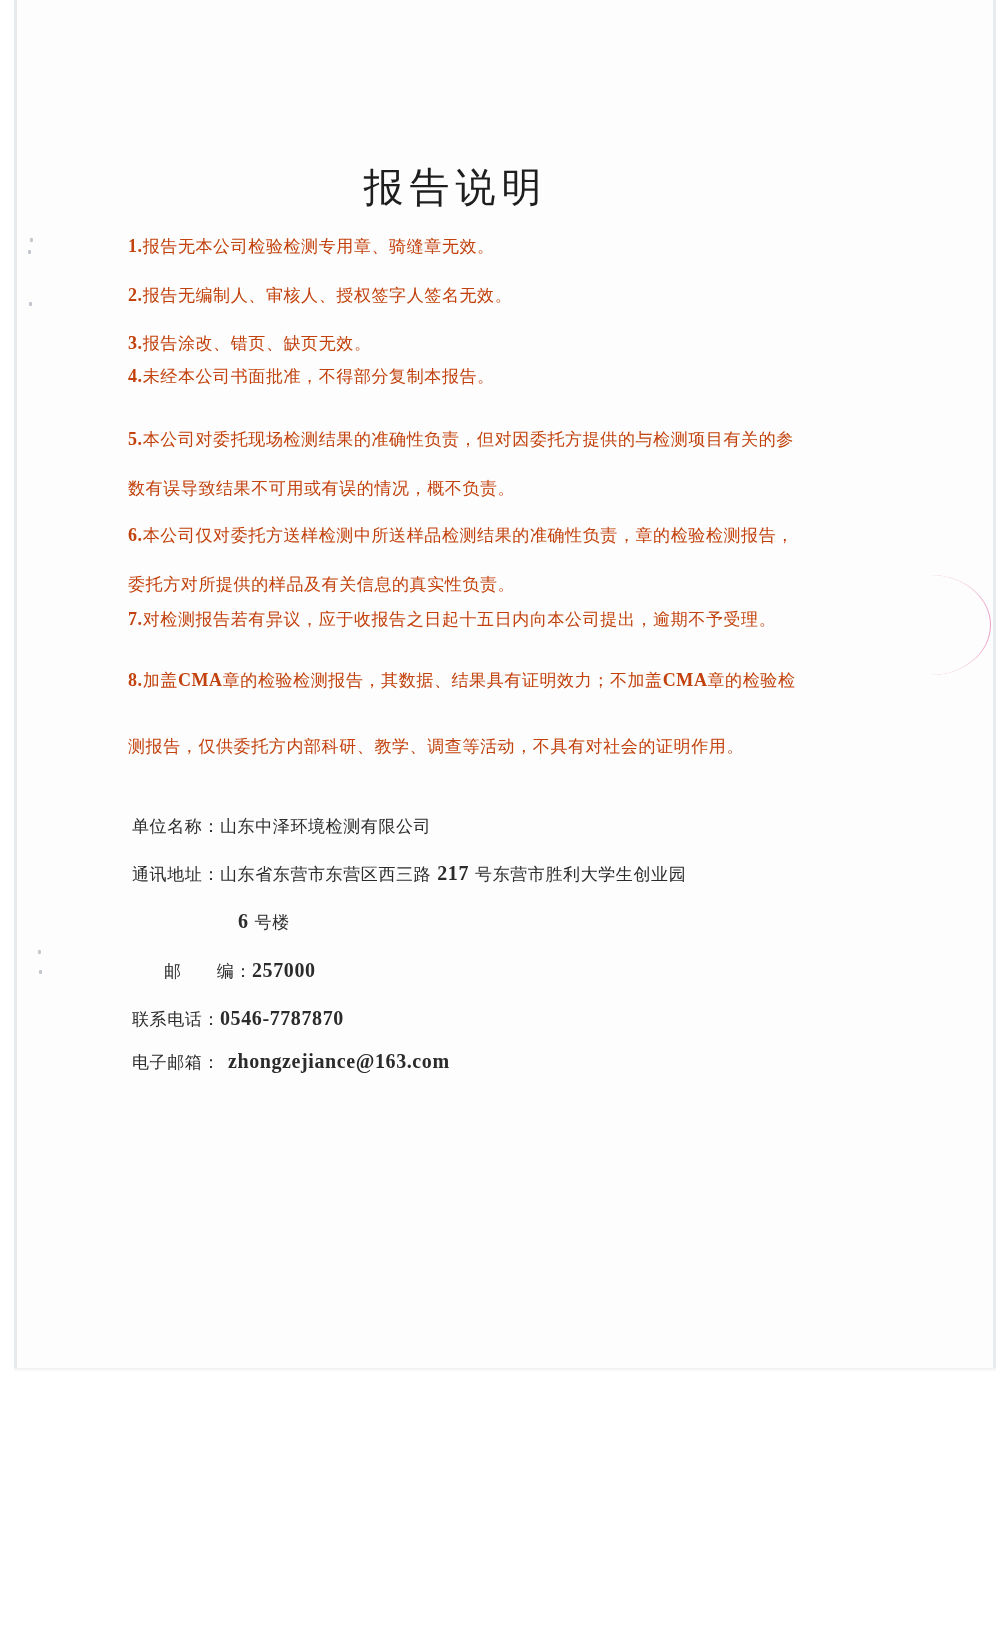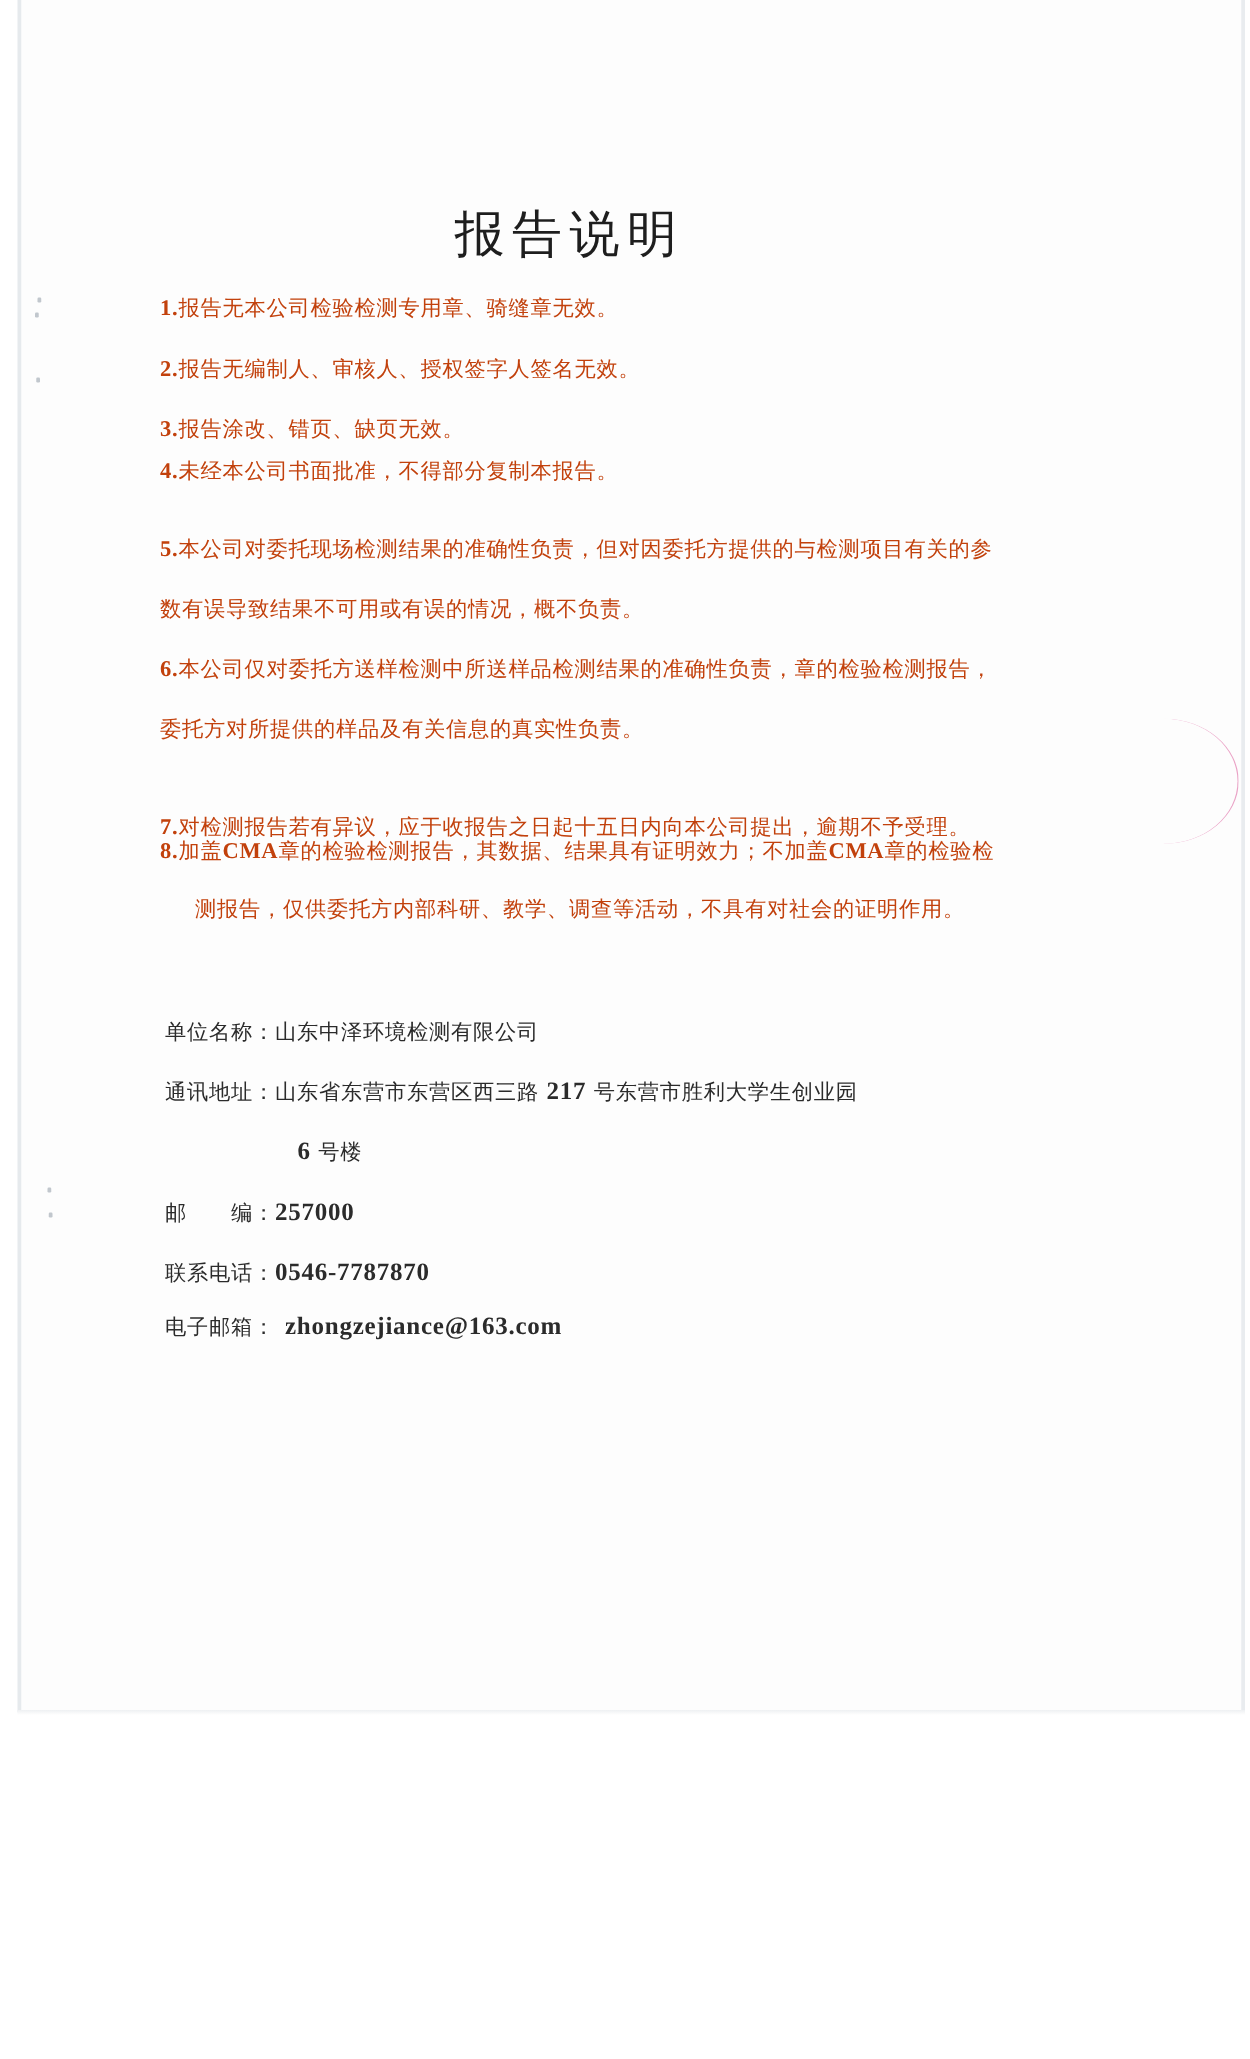--- a/index.html
+++ b/index.html
@@ -141,44 +141,44 @@
   <span>数有误导致结果不可用或有误的情况，概不负责。</span>
 </div>
 
 <div class="item" style="top:523px;">
   <span class="num">6.</span><span>本公司仅对委托方送样检测中所送样品检测结果的准确性负责，章的检验检测报告，</span>
 </div>
 <div class="item" style="top:572px;">
   <span>委托方对所提供的样品及有关信息的真实性负责。</span>
 </div>
 
-<div class="item" style="top:649px;">
+<div class="item" style="top:607px;">
   <span class="num">7.</span><span>对检测报告若有异议，应于收报告之日起十五日内向本公司提出，逾期不予受理。</span>
 </div>
 
 <div class="item" style="top:668px;">
   <span class="num">8.</span><span>加盖</span><b class="lat">CMA</b><span>章的检验检测报告，其数据、结果具有证明效力；不加盖</span><b class="lat">CMA</b><span>章的检验检</span>
 </div>
-<div class="item" style="top:716px;margin-left:28px;">
+<div class="item" style="top:734px;">
   <span>测报告，仅供委托方内部科研、教学、调查等活动，不具有对社会的证明作用。</span>
 </div>
 
 <div class="info" style="top:814px;">
   <span class="label">单位名称：</span><span>山东中泽环境检测有限公司</span>
 </div>
 
 <div class="info" style="top:861px;">
   <span class="label">通讯地址：</span><span>山东省东营市东营区西三路 </span><b class="val-bold">217</b><span> 号东营市胜利大学生创业园</span>
 </div>
 
 <div class="info" style="top:909px; left:238px;">
   <b class="val-bold">6</b><span> 号楼</span>
 </div>
 
-<div class="info" style="top:958px;">
+<div class="info" style="top:958px;margin-left:32px;">
   <span class="label">邮　　编：</span><b class="val-bold">257000</b>
 </div>
 
 <div class="info" style="top:1006px;">
   <span class="label">联系电话：</span><b class="val-bold">0546-7787870</b>
 </div>
 
 <div class="info" style="top:1049px;">
   <span class="label">电子邮箱：</span><b class="val-bold" style="margin-left:8px;">zhongzejiance@163.com</b>
 </div>

